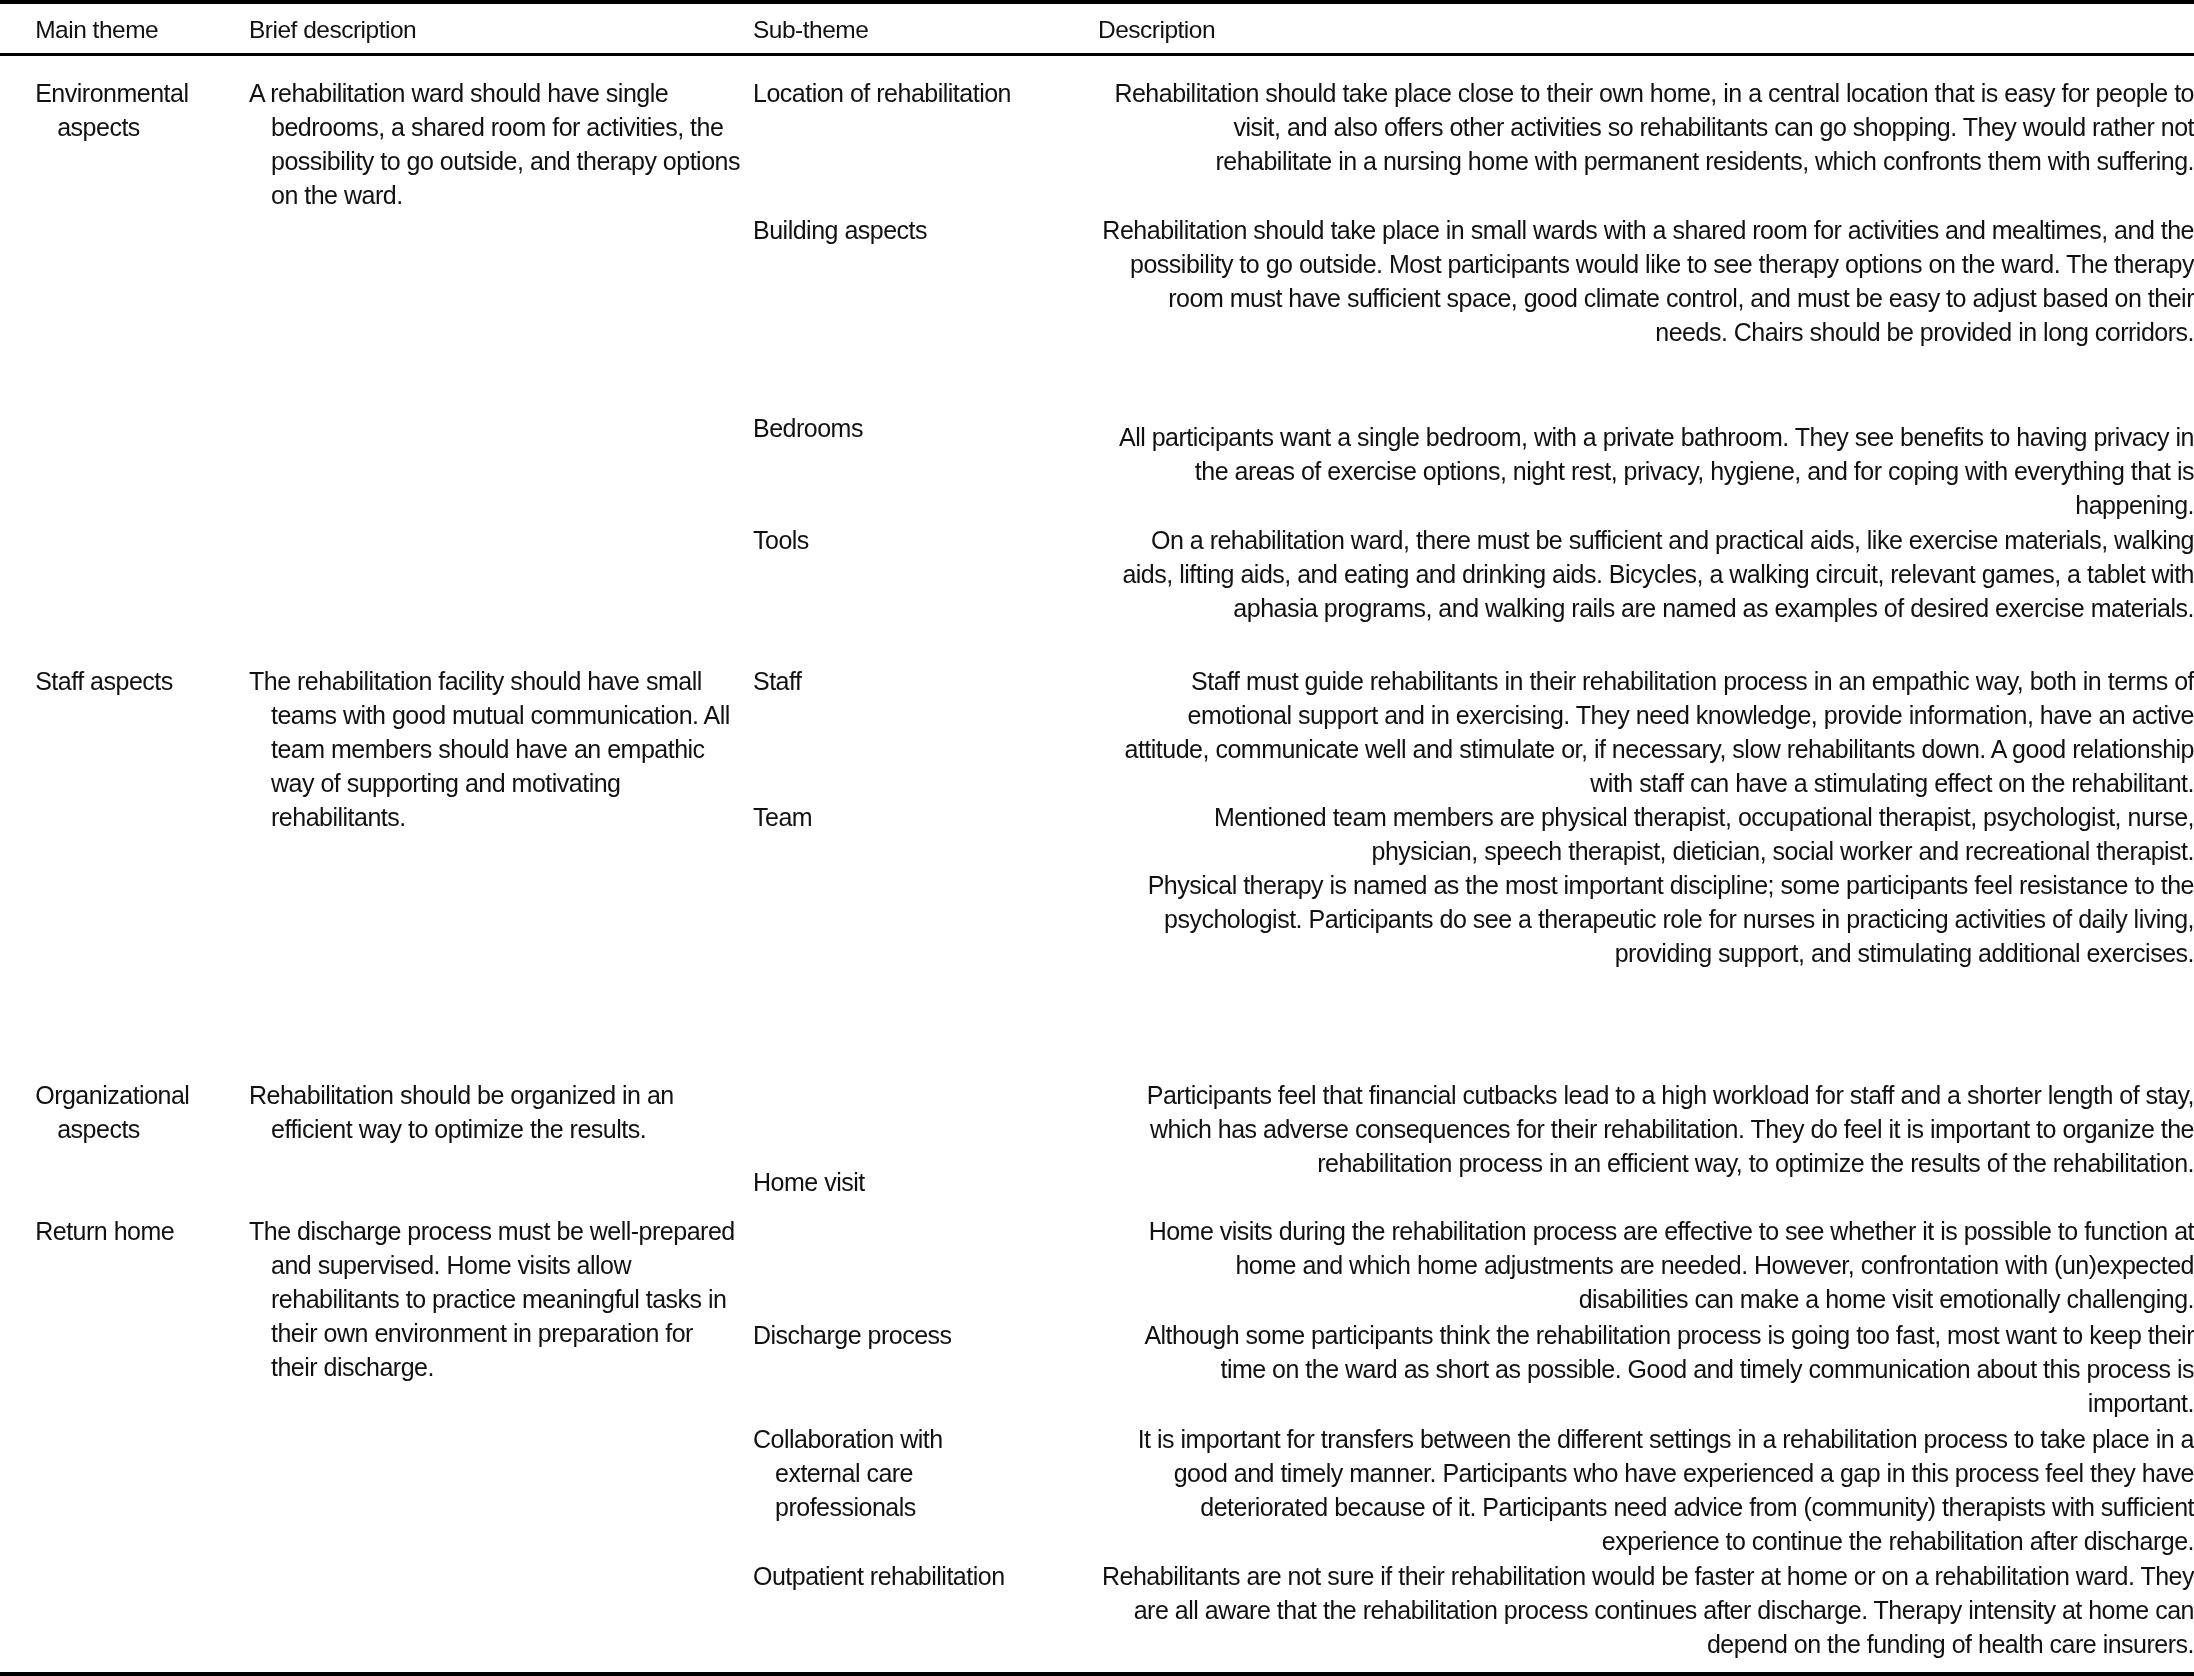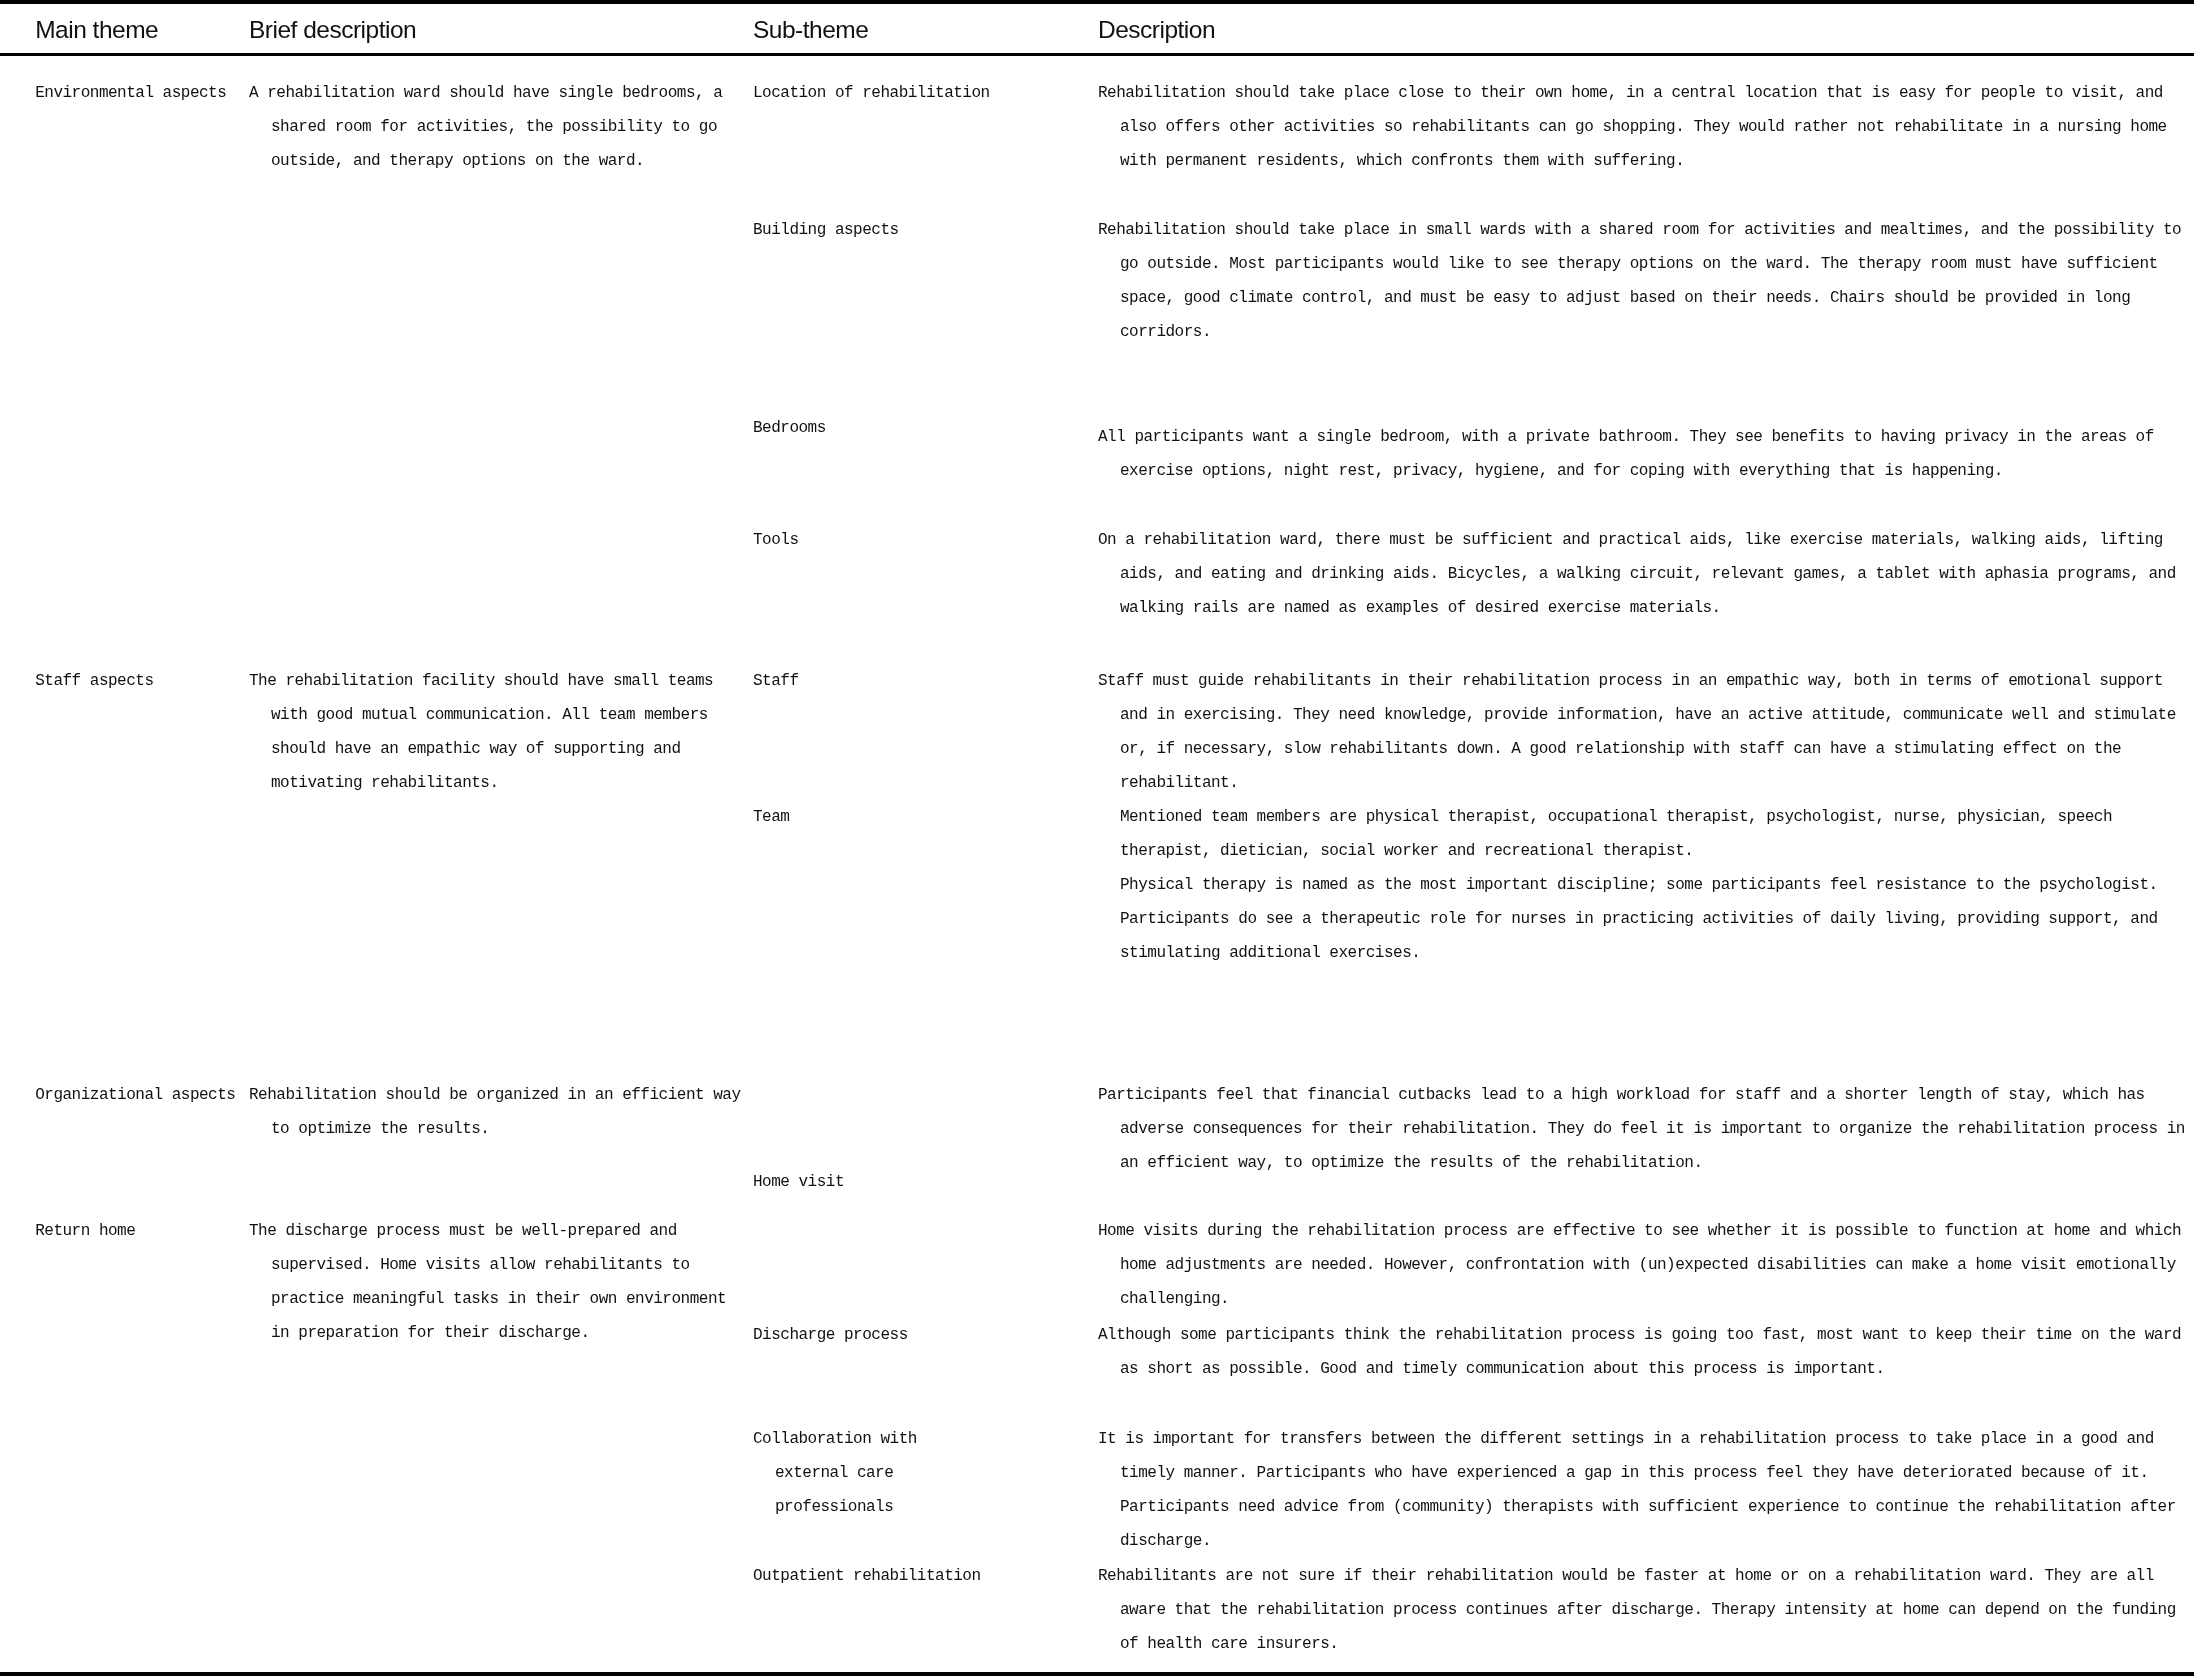--- a/index.html
+++ b/index.html
@@ -2,28 +2,28 @@
 <html style="font-size:12.6px"><head>
 <meta charset="utf-8">
 <style>
   html, body { margin: 0; padding: 0; background: #ffffff; }
   body { width: 2194px; height: 1677px; position: relative; overflow: hidden;
          font-family: "Liberation Sans", "DejaVu Sans", sans-serif; color: #111111; }
   .rule { position: absolute; left: 0; width: 2194px; background: #000; }
   .rule.top { top: 0; height: 4px; }
   .rule.head { top: 53px; height: 3.2px; }
   .rule.bottom { top: 1672px; height: 4px; }
-  .cell { position: absolute; font-size: 16px; line-height: 34px; letter-spacing: -0.5px;
-          padding-left: 22px; text-indent: -22px; box-sizing: border-box; font-family: Liberation Mono, monospace; }
+  .cell { position: absolute; font-size: 25px; line-height: 34px; letter-spacing: -0.5px;
+          padding-left: 22px; text-indent: -22px; box-sizing: border-box; }
   .hdr { position: absolute; top: 13.4px; font-size: 24.5px; line-height: 34px; letter-spacing: -0.5px; }
   .c1 { left: 3.2px; width: 237px; margin-left: 32px; }
   .c2 { left: 249px; width: 493px; }
   .c3 { left: 753px; width: 339px; }
   .c4 { left: 1098px; width: 1096px; }
-  .para { display: block; }
+  .para { display: block; text-align: right; }
 </style>
 </head>
 <body>
 
 <div>
   <div class="rule top"></div>
 
   <div>
     <div class="hdr c1">Main theme</div>
     <div class="hdr c2">Brief description</div>

